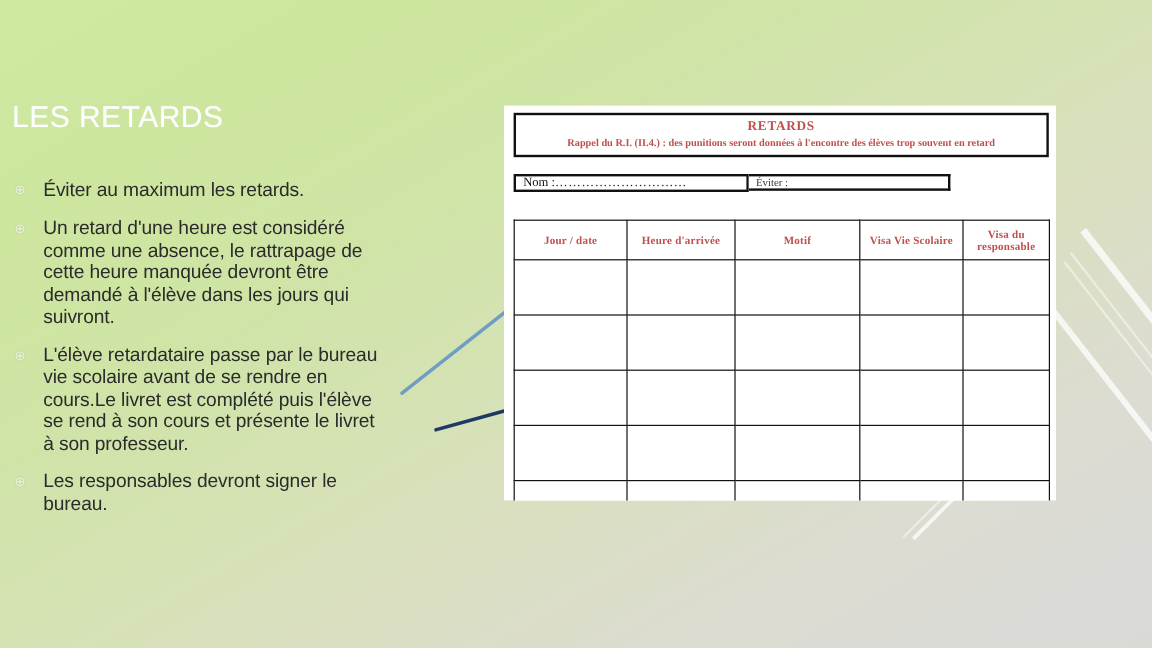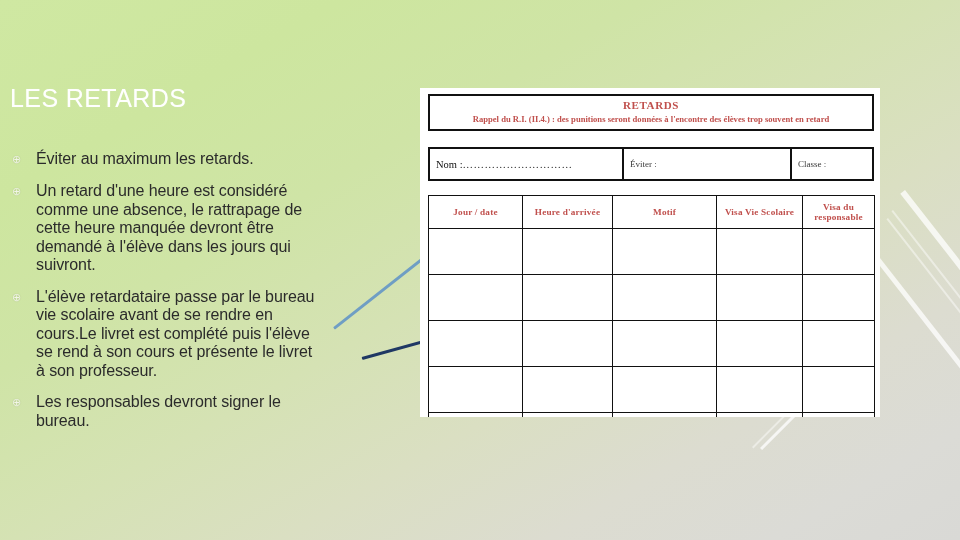--- a/index.html
+++ b/index.html
@@ -67,21 +67,21 @@
     font-weight:bold;font-size:11px;color:#c0504d;letter-spacing:.6px;
     line-height:13px;
   }
   #hdr .h2{
     font-family:Liberation Serif, serif;
     font-weight:bold;font-size:8.6px;color:#c0504d;line-height:12px;
     margin-top:1px;
   }
 
   
-  #idrow{display:flex;margin-top:16px;height:34px;}
+  #idrow{display:flex;margin-top:4px;height:34px;align-items:center;}
   #idrow .cell{
     border:2px solid #111;box-sizing:border-box;background:#fff;
     display:flex;align-items:center;padding-left:6px;
     font-family:"Liberation Serif",serif;
   }
   #idrow .c1{flex:0 0 196px;font-size:10.5px;color:#111;}
   #idrow .c2{flex:0 0 168px;border-left:0;font-size:9px;color:#3a3a3a;}
   #idrow .c3{flex:1 1 auto;border-left:0;font-size:9px;color:#3a3a3a;}
   .dots{letter-spacing:.5px;color:#222;}
 
@@ -146,23 +146,20 @@
       </div>
 
       <div id="idrow">
         <div class="cell c1">
           <span>Nom :</span>
           <span class="dots">…………………………</span>
         </div>
         <div class="cell c2">
           <span>Éviter :</span>
         </div>
-        <div class="cell c3">
-          <span>Classe :</span>
-        </div>
       </div>
 
       <table id="grid">
         <colgroup>
           <col class="c1">
             <col class="c2">
             <col class="c3">
             <col class="c4">
             <col class="c5">
         </colgroup>

